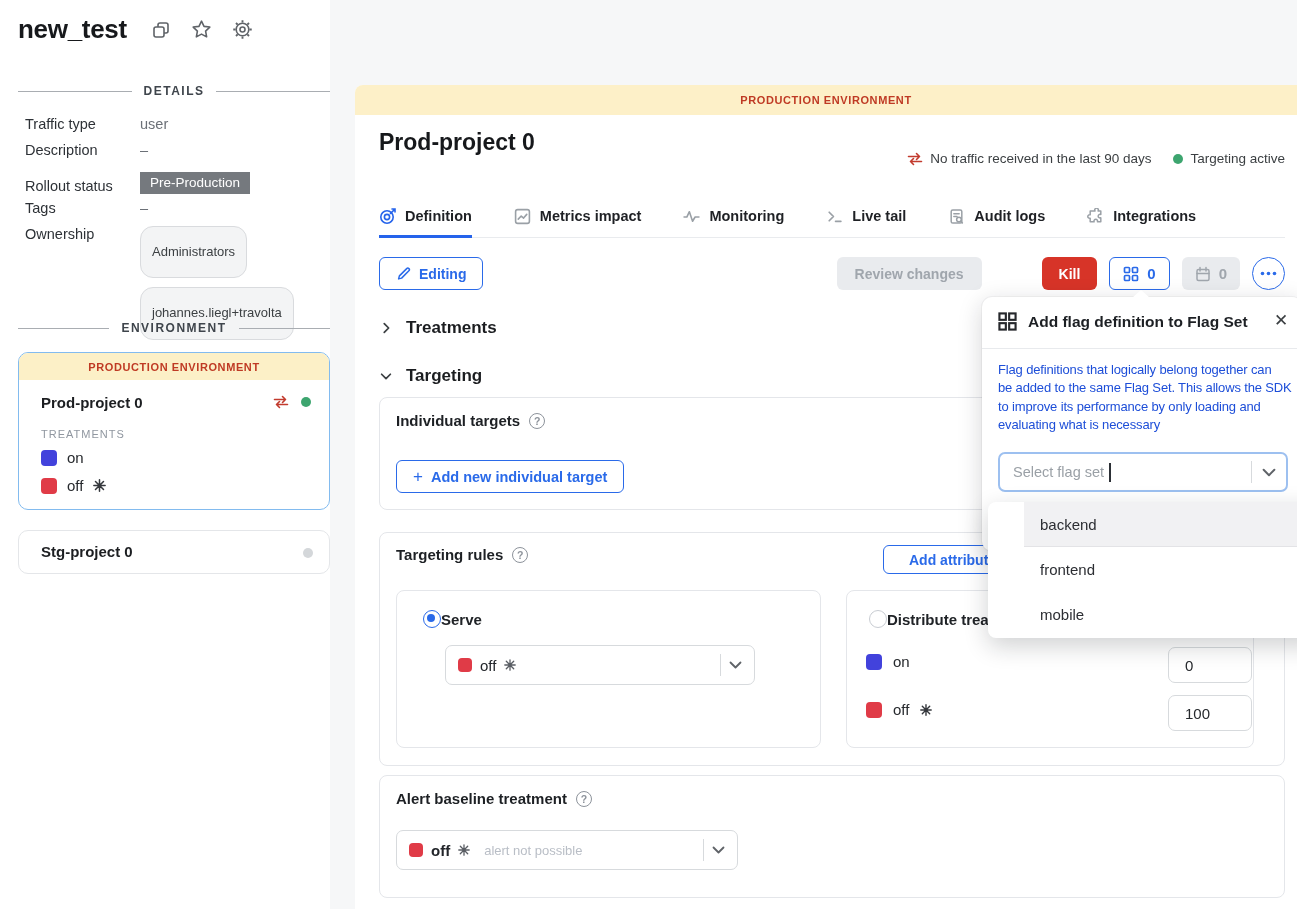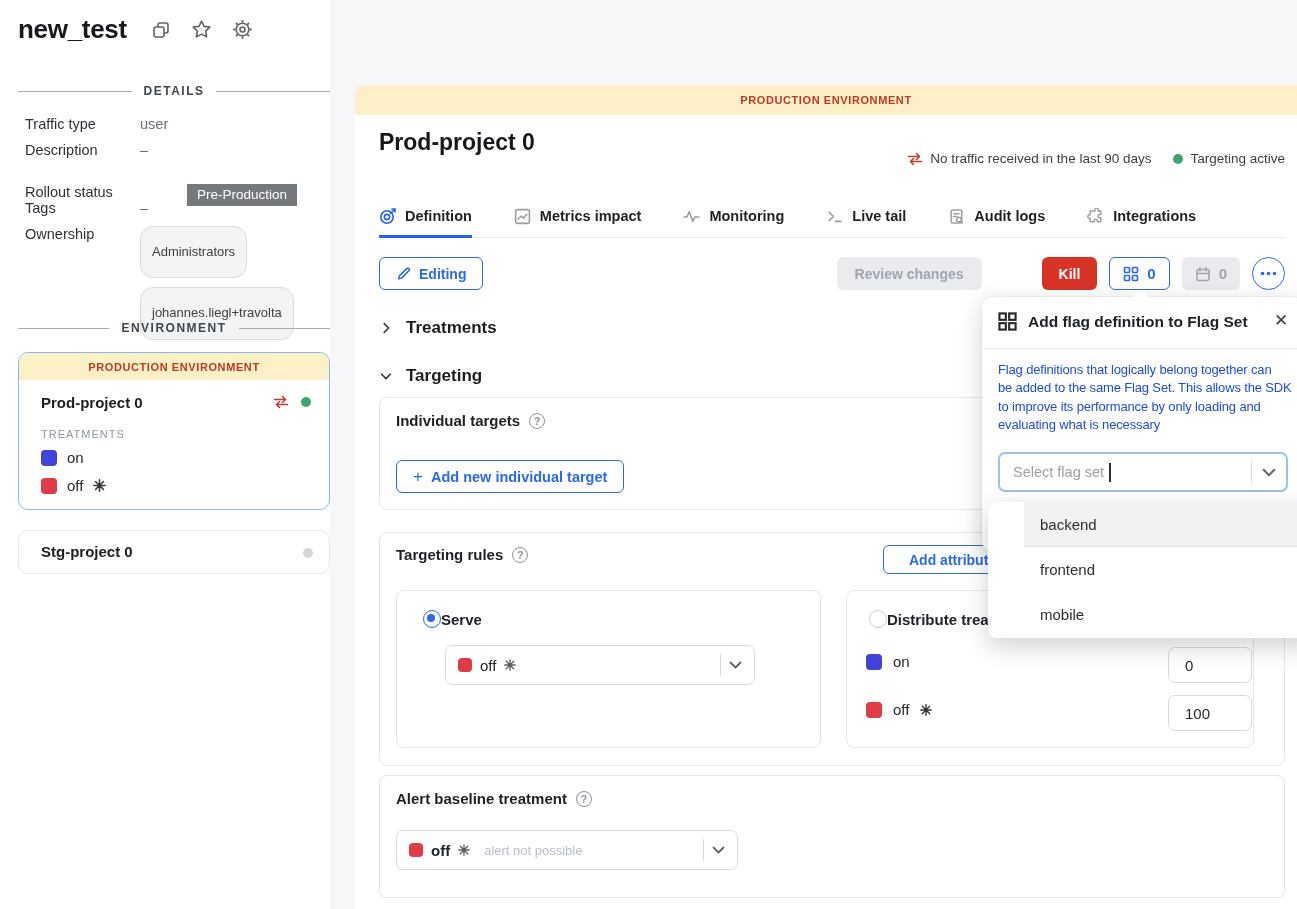--- a/index.html
+++ b/index.html
@@ -151,21 +151,21 @@
     </div>
 
     <div class="drow" style="top:116px;">
       <span class="dlabel">Traffic type</span>
       <span class="dval">user</span>
     </div>
     <div class="drow" style="top:142px;">
       <span class="dlabel">Description</span>
       <span class="dval">–</span>
     </div>
-    <div class="drow" style="top:184px;align-items:flex-start;gap:47px;">
+    <div class="drow" style="top:172px;align-items:flex-end;">
       <span class="dlabel">Rollout status</span>
       <span class="badge">Pre-Production</span>
     </div>
     <div class="drow" style="top:200px;">
       <span class="dlabel">Tags</span>
       <span class="dval">–</span>
     </div>
     <div class="drow" style="top:226px;">
       <span class="dlabel">Ownership</span>
       <span>

